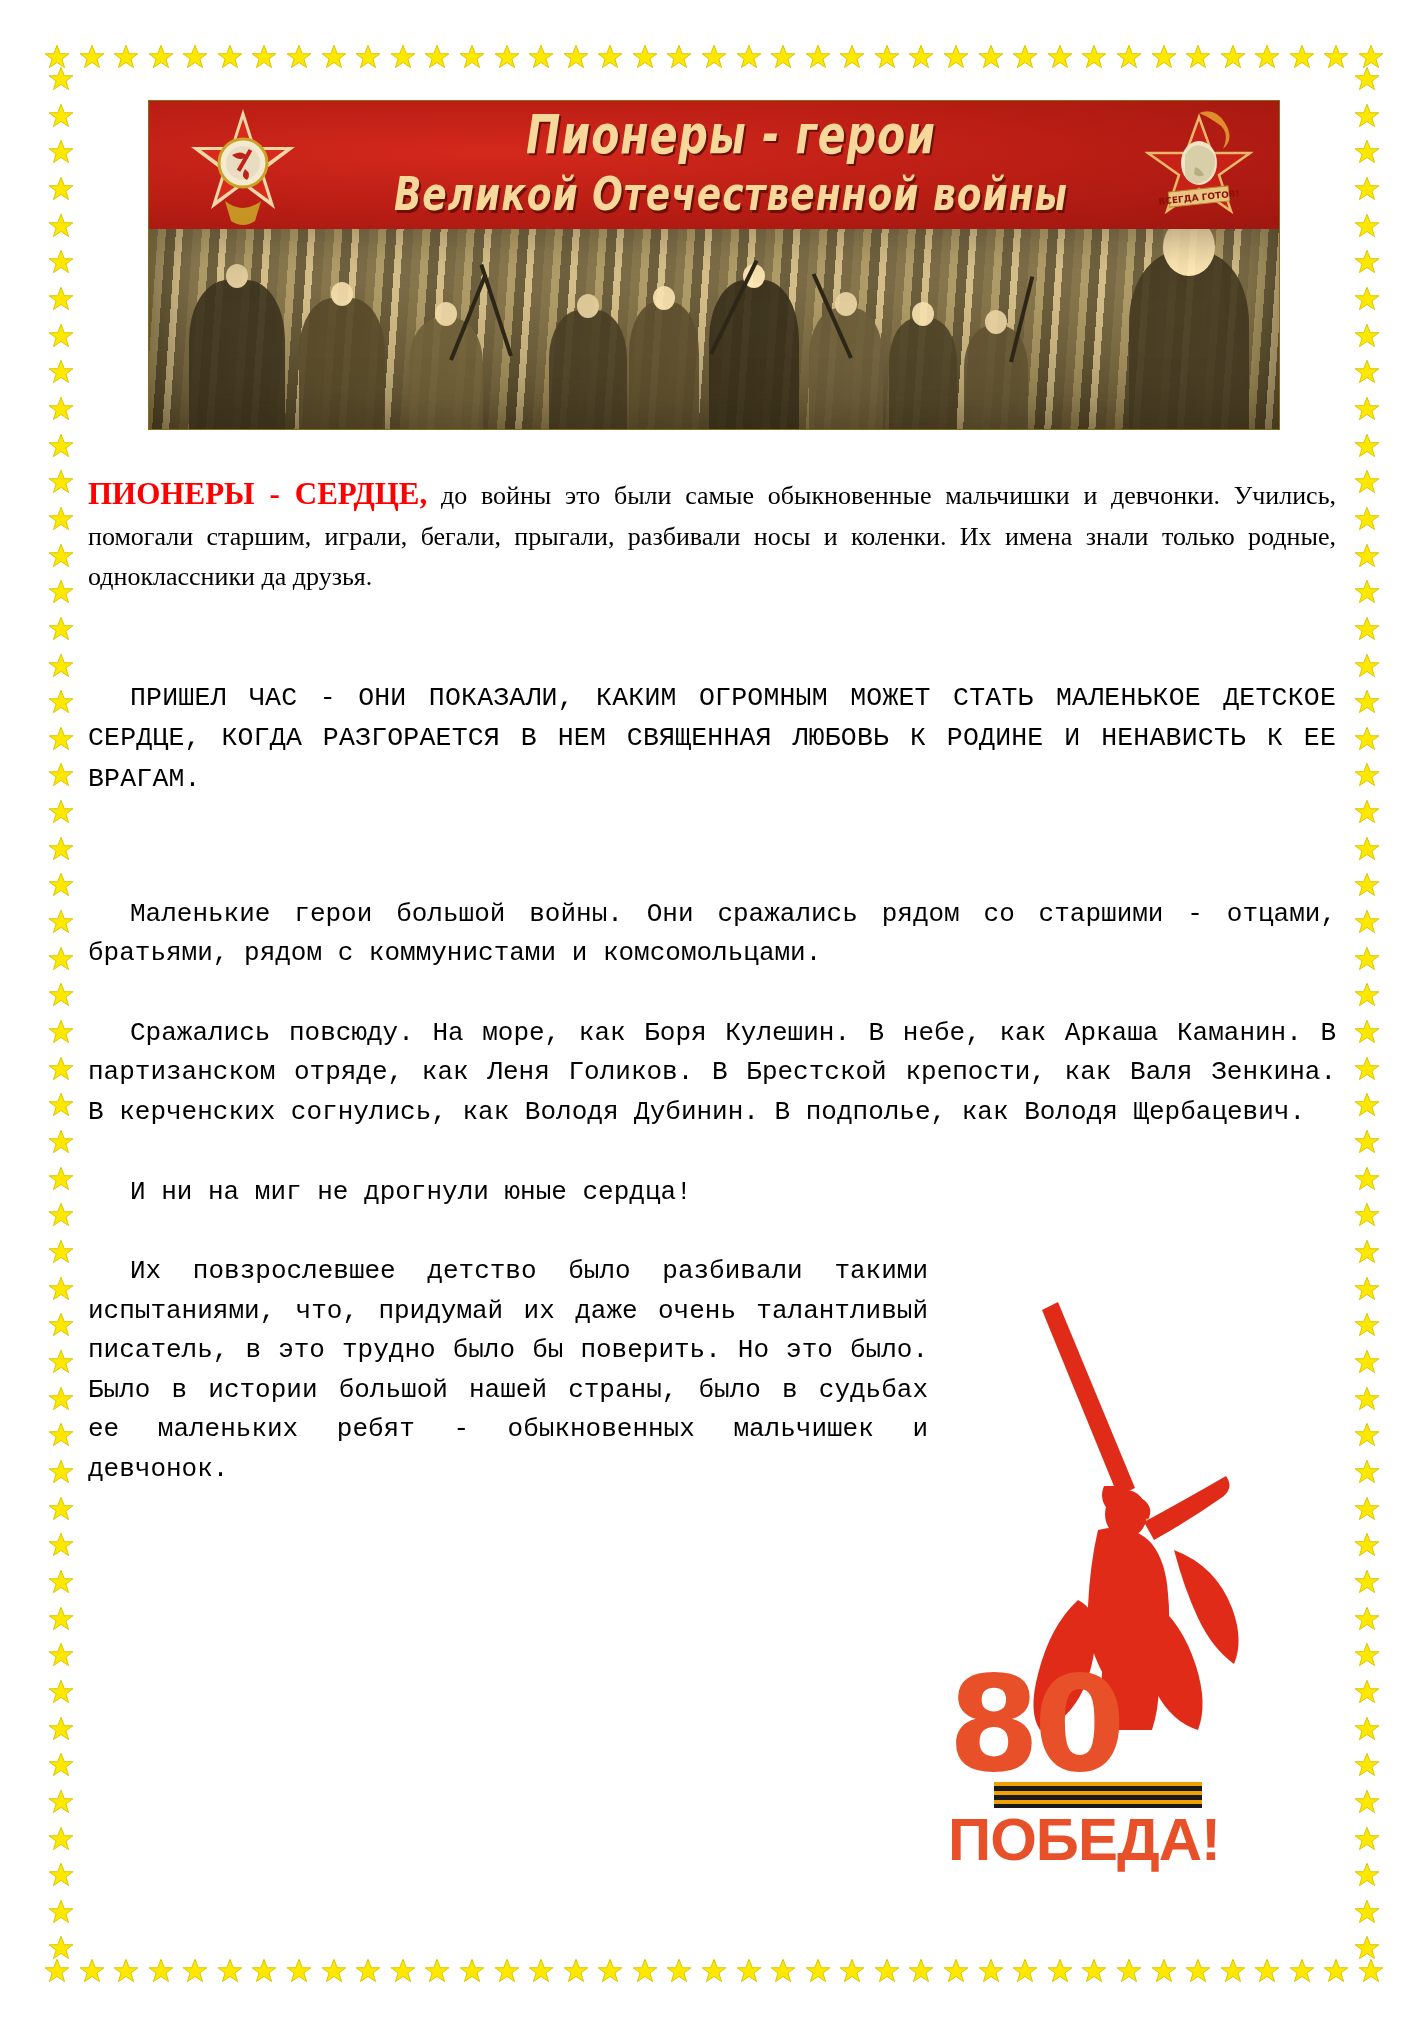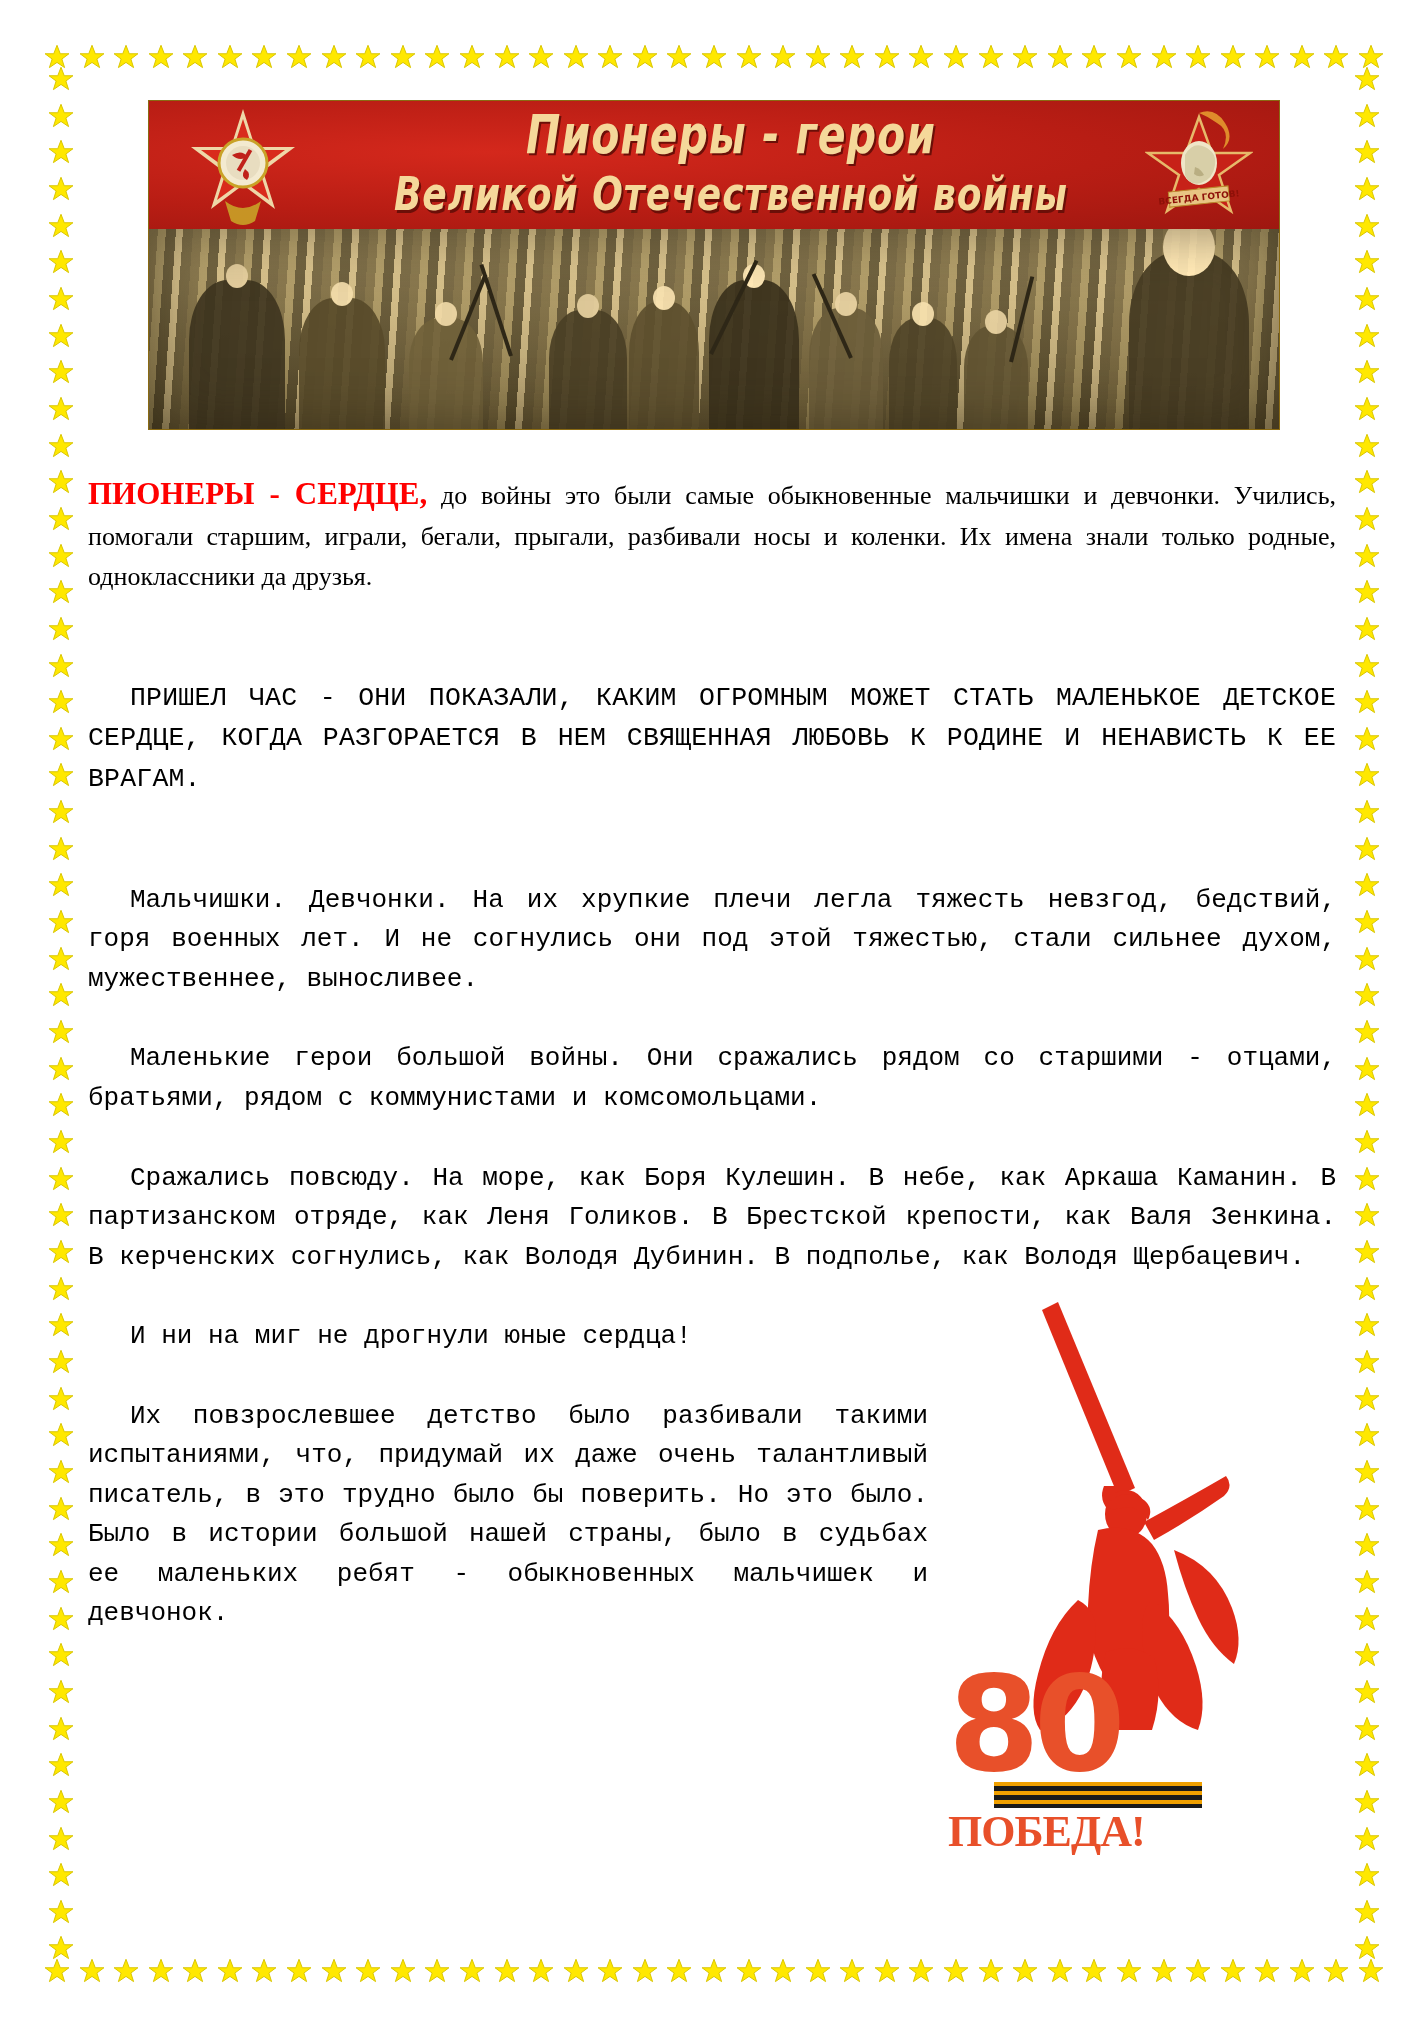--- a/index.html
+++ b/index.html
@@ -225,23 +225,23 @@
       180deg,
       #f0a000 0px, #f0a000 4px,
       #1a1a1a 4px, #1a1a1a 9px,
       #f0a000 9px, #f0a000 13px,
       #1a1a1a 13px, #1a1a1a 18px,
       #f0a000 18px, #f0a000 22px,
       #1a1a1a 22px, #1a1a1a 26px
     );
   }
   .v80 .word {
-    font-family: Liberation Serif, serif;
+    font-family: Liberation Sans, sans-serif;
     font-weight: bold;
-    font-size: 44px;
+    font-size: 60px;
     line-height: 1;
     color: #e8502a;
     letter-spacing: -1px;
   }
 </style>
 </head>
 <body>
 
 <div class="page">
 
@@ -1255,21 +1255,20 @@
   <div class="content">
 
     <p class="para"><span class="lead">ПИОНЕРЫ - СЕРДЦЕ,</span><span> до войны это были самые обыкновенные мальчишки и девчонки. Учились, помогали  старшим, играли, бегали, прыгали, разбивали носы и коленки. Их имена знали только родные, одноклассники да друзья.</span></p>
 
     <div class="spacer-lg"></div>
 
     <p class="para upper indent">ПРИШЕЛ ЧАС - ОНИ ПОКАЗАЛИ, КАКИМ ОГРОМНЫМ МОЖЕТ СТАТЬ МАЛЕНЬКОЕ ДЕТСКОЕ СЕРДЦЕ, КОГДА РАЗГОРАЕТСЯ В НЕМ СВЯЩЕННАЯ ЛЮБОВЬ К РОДИНЕ И НЕНАВИСТЬ К ЕЕ ВРАГАМ.</p>
 
     <div class="spacer-lg"></div>
 
-    <p class="para indent">Мальчишки. Девчонки. На их хрупкие плечи легла тяжесть невзгод, бедствий, горя военных лет. И не согнулись они под этой тяжестью, стали сильнее духом, мужественнее, выносливее.</p>
 
     <div class="spacer-sm"></div>
 
     <p class="para indent">Маленькие герои большой войны. Они сражались рядом со старшими - отцами, братьями, рядом с коммунистами и комсомольцами.</p>
 
     <div class="spacer-sm"></div>
 
     <p class="para indent">Сражались повсюду. На море, как Боря Кулешин. В небе, как Аркаша Каманин. В партизанском отряде, как Леня Голиков. В Брестской крепости, как Валя Зенкина. В керченских согнулись, как Володя Дубинин. В подполье, как Володя Щербацевич.</p>
 
     <div class="spacer-sm"></div>

